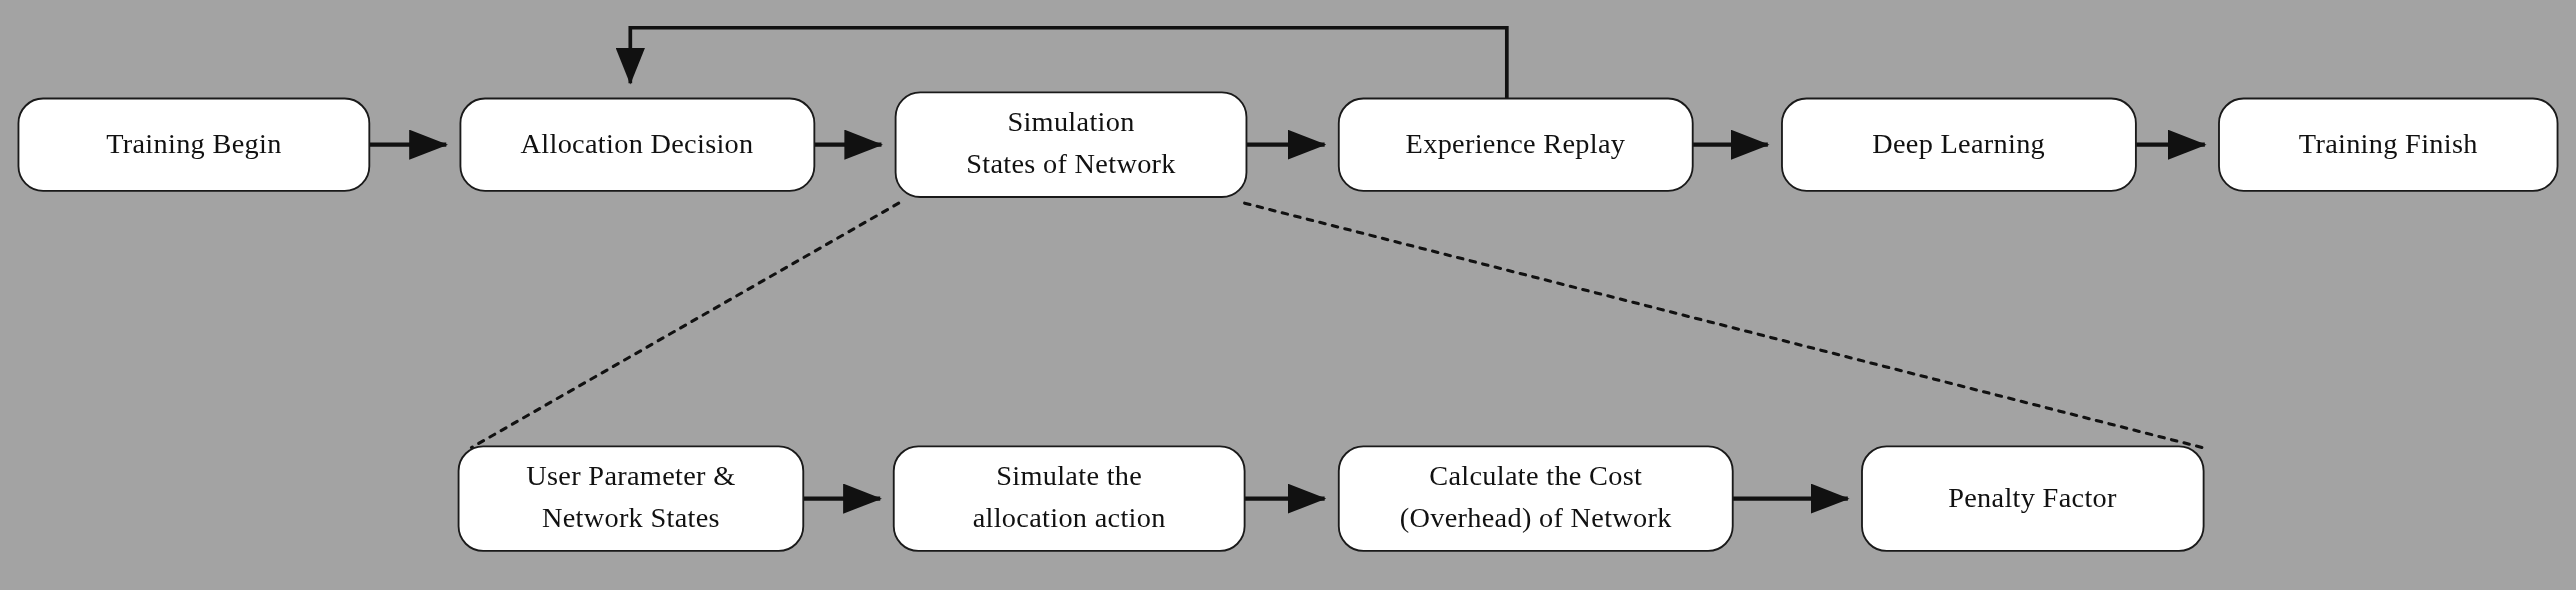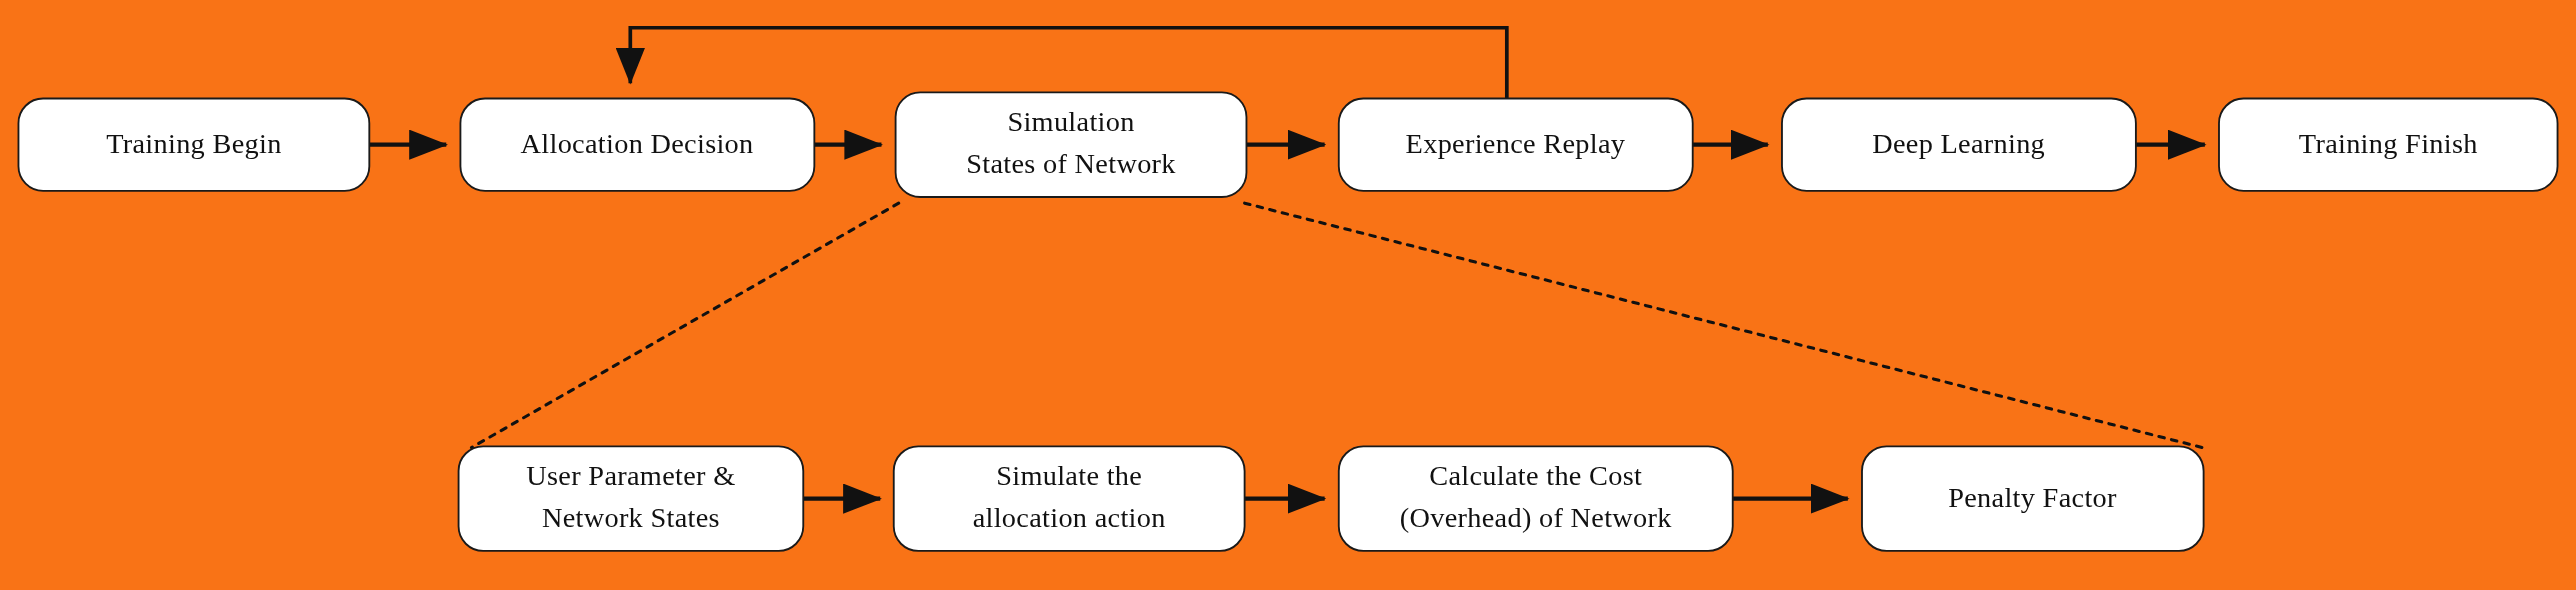--- a/index.html
+++ b/index.html
@@ -10,21 +10,21 @@
   body {
     width: 2576px;
     height: 591px;
     overflow: hidden;
     font-family: "Liberation Serif", "DejaVu Serif", serif;
   }
   #canvas {
     position: relative;
     width: 2576px;
     height: 591px;
-    background: #f97316;
+    background: #a3a3a3;
   }
   svg.flow {
     position: absolute;
     top: 0;
     left: 0;
     width: 2576px;
     height: 591px;
   }
   .node-rect {
     fill: #ffffff;

